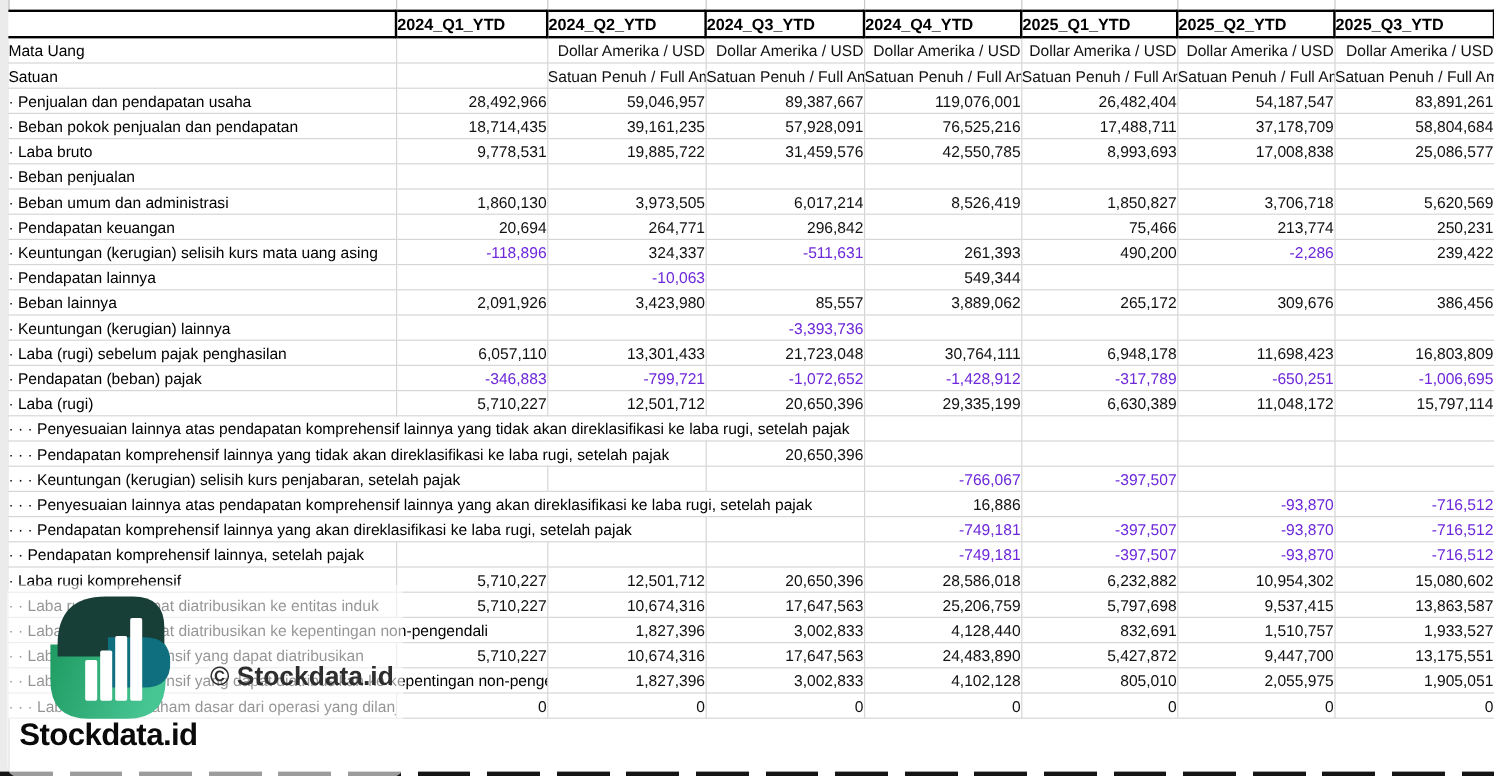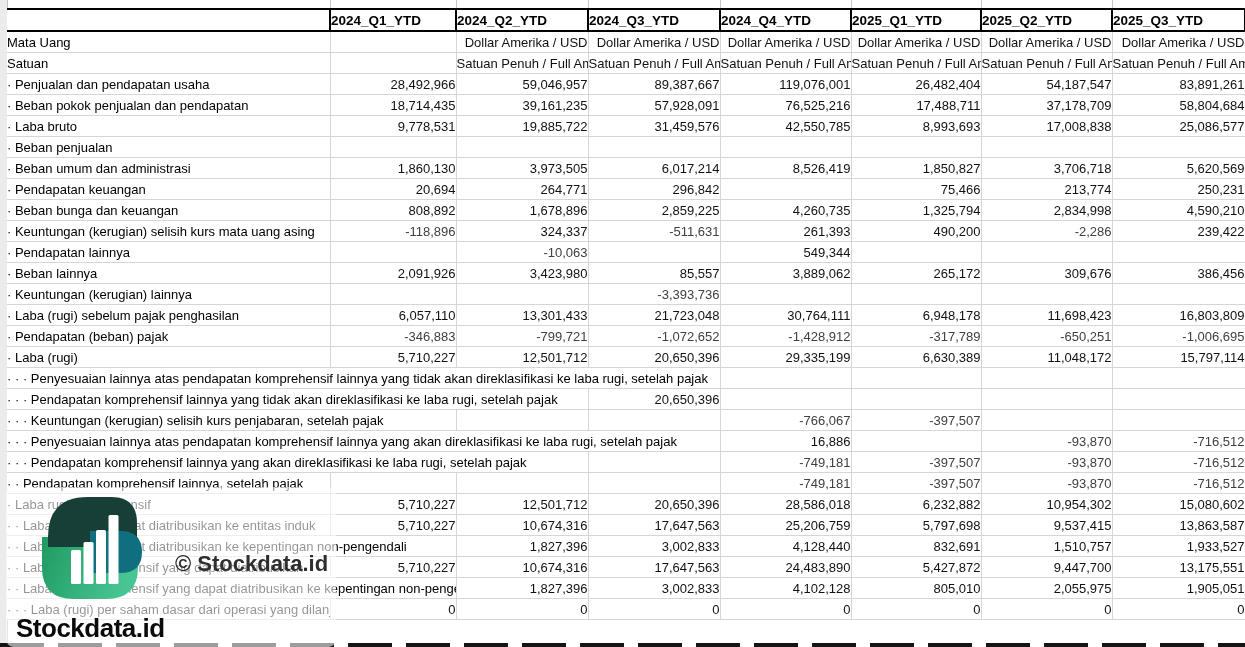--- a/index.html
+++ b/index.html
@@ -17,30 +17,30 @@
   table.sheet th,table.sheet td{height:20px;padding:0;line-height:19px;overflow:hidden;white-space:nowrap;vertical-align:middle;}
   table.sheet thead th{
     font-weight:bold;font-size:13.5px;text-align:left;color:#000;background:#fff;
     border-top:2px solid #000;border-bottom:2px solid #000;border-left:2px solid #000;border-right:2px solid #000;
   }
   table.sheet thead th.corner{border-left:none;}
   table.sheet tbody td{border-right:1px solid #d6d6d6;border-bottom:1px solid #d6d6d6;}
   td.lbl{text-align:left;padding-left:4px;color:#000000;}
   td.num{text-align:right;padding-right:5px;font-variant-numeric:tabular-nums;}
   td.txt{text-align:right;padding-left:3px;}
-  td.neg{color:#404040;}
+  td.neg{color:#6d28d9;}
   
   .bottom-bar{
     position:absolute;left:0;top:643px;width:1245px;height:4px;z-index:2;
     background:repeating-linear-gradient(90deg,#151515 0 44px,#ffffff 44px 58px);
   }
   
   .wm-overlay{position:absolute;left:6px;top:487px;width:330px;height:160px;background:rgba(255,255,255,0.58);border-radius:8px;z-index:3;}
   .wm-logo{position:absolute;left:38px;top:495px;width:104px;height:106px;z-index:4;}
-  .wm-brand{position:absolute;left:16px;top:597px;z-index:4;font-size:26px;font-weight:800;letter-spacing:-0.5px;color:#0a0a0a;margin-top:16px;}
+  .wm-brand{position:absolute;left:16px;top:597px;z-index:4;font-size:26px;font-weight:800;letter-spacing:-0.5px;color:#0a0a0a;}
   .wm-copy{position:absolute;left:175px;top:551px;z-index:4;font-size:22px;font-weight:700;color:#2e2e2e;}
 </style>
 </head>
 <body>
 
 <div class="screen">
 
   <div class="rowstrip">
     <div class="green-seg" style="top:68px;"></div>
     <div class="green-seg" style="top:388px;"></div>
@@ -144,30 +144,20 @@
           <td class="lbl" colspan="1">· Pendapatan keuangan</td>
           <td class="num">20,694</td>
           <td class="num">264,771</td>
           <td class="num">296,842</td>
           <td class="num"></td>
           <td class="num">75,466</td>
           <td class="num">213,774</td>
           <td class="num">250,231</td>
         </tr>
         <tr>
-          <td class="lbl" colspan="1">· Beban bunga dan keuangan</td>
-          <td class="num">808,892</td>
-          <td class="num">1,678,896</td>
-          <td class="num">2,859,225</td>
-          <td class="num">4,260,735</td>
-          <td class="num">1,325,794</td>
-          <td class="num">2,834,998</td>
-          <td class="num">4,590,210</td>
-        </tr>
-        <tr>
           <td class="lbl" colspan="1">· Keuntungan (kerugian) selisih kurs mata uang asing</td>
           <td class="num neg">-118,896</td>
           <td class="num">324,337</td>
           <td class="num neg">-511,631</td>
           <td class="num">261,393</td>
           <td class="num">490,200</td>
           <td class="num neg">-2,286</td>
           <td class="num">239,422</td>
         </tr>
         <tr>

